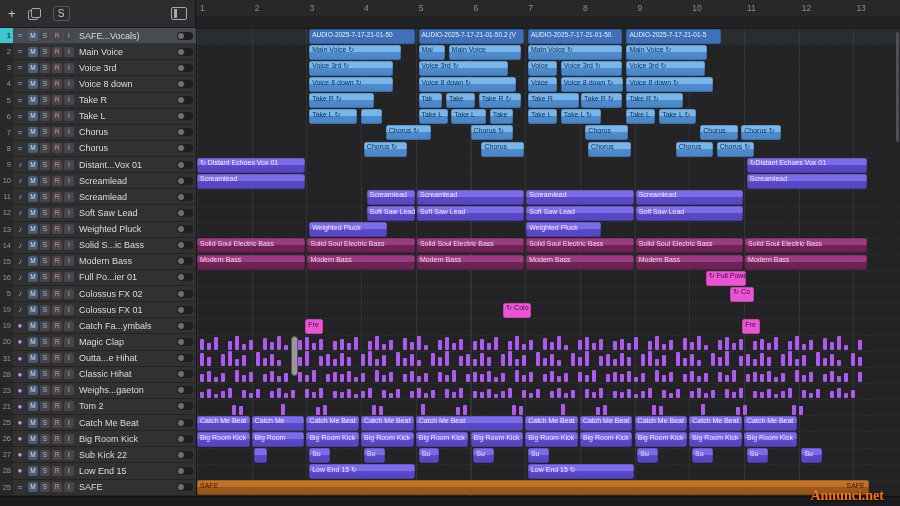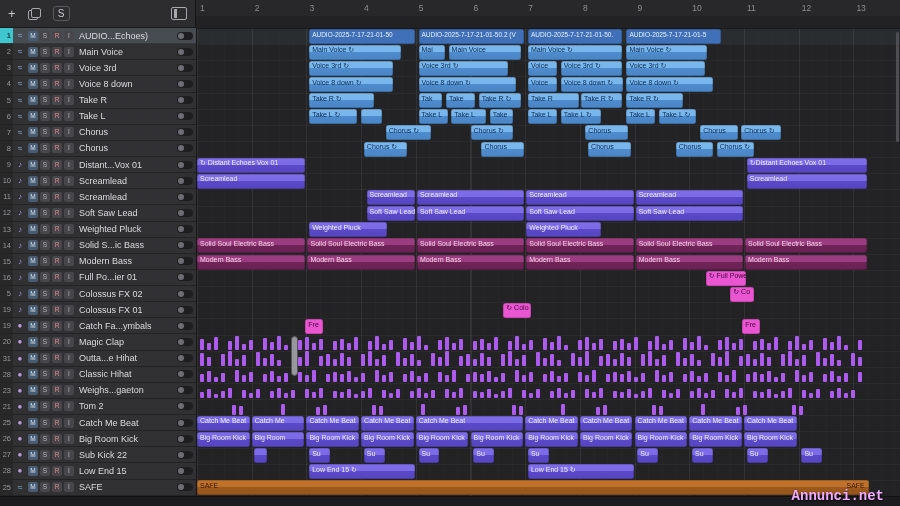--- a/index.html
+++ b/index.html
@@ -68,22 +68,22 @@
   .rg .rlbl{position:absolute;right:4px;top:2px;}
 
   .note-band{position:absolute;}
   .note{position:absolute;width:4px;border-radius:1px;background:#ad5bef;}
 
   #handle{position:absolute;left:95px;top:308px;width:7px;height:40px;background:#97979d;
           border-radius:3.5px;border:1px solid #55555b;box-sizing:border-box;}
 
   #bottom-strip{position:absolute;left:0;right:0;top:496px;height:10px;background:#1c1c1e;border-top:1px solid #111;}
   #scrollbar{position:absolute;right:1px;top:32px;width:3px;height:110px;background:#4e4e54;border-radius:2px;}
-  #watermark{position:absolute;right:16px;bottom:2px;font-family:Liberation Mono, monospace;
-             font-size:14px;font-weight:bold;color:#f0abfc;text-shadow:0 1px 2px rgba(0,0,0,0.9);z-index:9;}
+  #watermark{position:absolute;right:16px;bottom:2px;font-family:Liberation Serif, serif;
+             font-size:14px;font-weight:bold;color:#f97316;text-shadow:0 1px 2px rgba(0,0,0,0.9);z-index:9;}
 </style>
 </head>
 <body>
 
 <div id="app">
 
   <div id="left-head">
     <button class="tool-btn">+</button>
     <span class="dup">
         <i class="b"></i>
@@ -112,21 +112,21 @@
   <div id="track-list">
       <div class="trk sel">
     <span class="tnum">1</span>
     <span class="ticon audio">≈</span>
     <span class="btns">
           <span class="tbtn m">M</span>
           <span class="tbtn s">S</span>
           <span class="tbtn r">R</span>
           <span class="tbtn i">I</span>
         </span>
-    <span class="tname">AUDIO...Echoes)</span>
+    <span class="tname">SAFE...Vocals)</span>
     <span class="toggle"></span>
   </div>
       <div class="trk">
     <span class="tnum">2</span>
     <span class="ticon audio">≈</span>
     <span class="btns">
           <span class="tbtn m">M</span>
           <span class="tbtn s">S</span>
           <span class="tbtn r">R</span>
           <span class="tbtn i">I</span>

